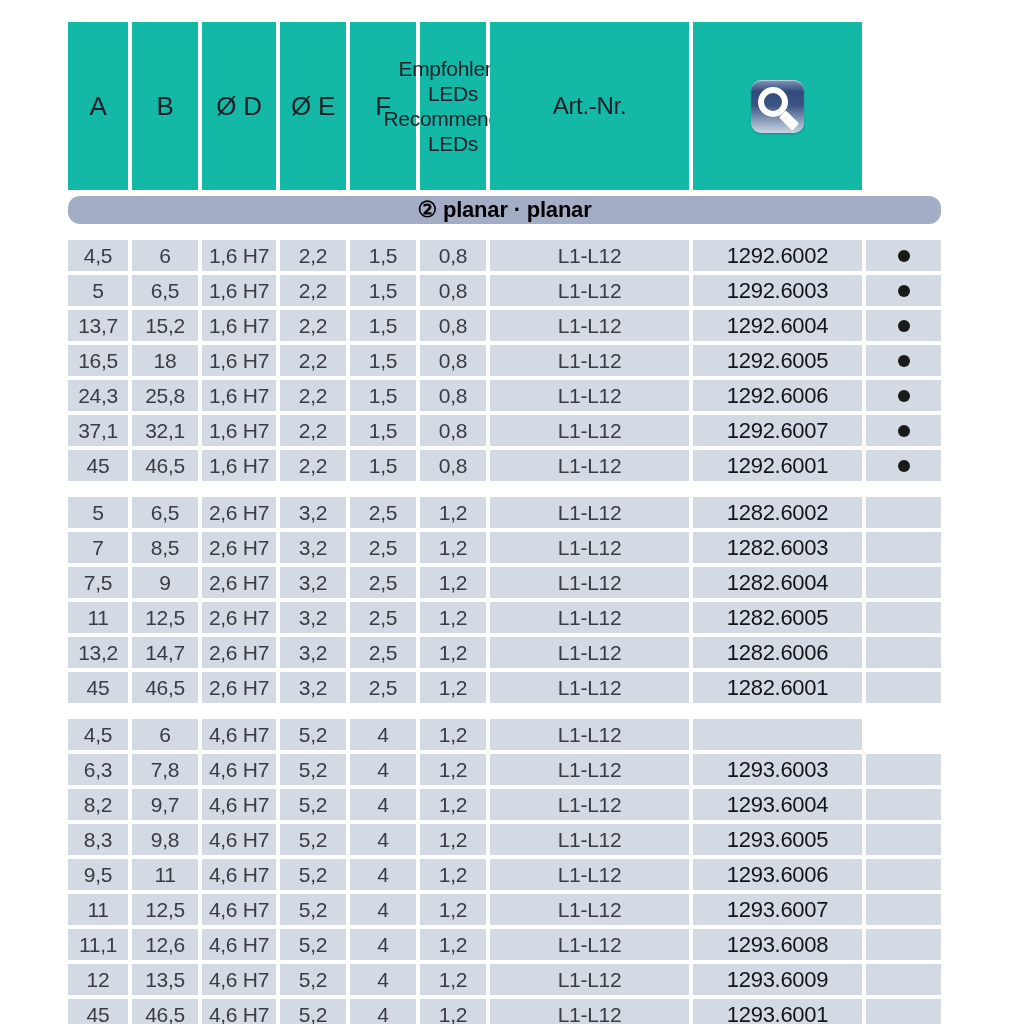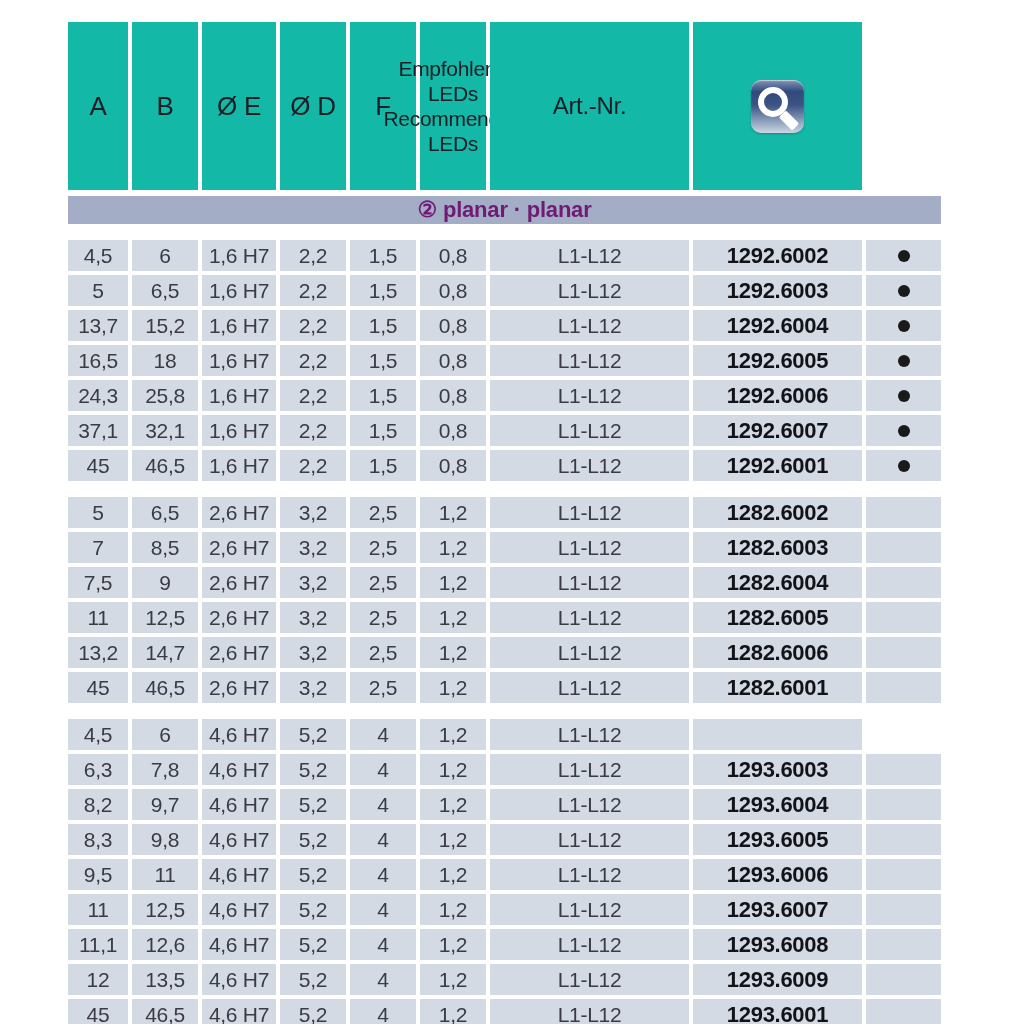--- a/index.html
+++ b/index.html
@@ -54,58 +54,59 @@
     width:10px;height:19px;background:#ffffff;
     transform:rotate(-45deg);
     border-radius:2px;
   }
   
   .section-row{
     background:#a3aec6;
     height:28px;
     margin-bottom:6px;
     display:flex;align-items:center;justify-content:center;
-    color:#701a75;
+    color:#000000;
     font-size:22px;font-weight:700;
     letter-spacing:-0.2px;
+    border-radius:12px;
   }
   
   .row{ margin-bottom:4px; }
   .row .cell{
     background:#d4dae3;
     height:31px;
     display:flex;align-items:center;justify-content:center;
     color:#3a3b43;
     font-size:21px;
     letter-spacing:-0.3px;
   }
   .row .cell.art{
-    font-weight:700;
+    font-weight:400;
     color:#121318;
     font-size:22px;
   }
   .dotcell .dot{
     display:none;
     width:12px;height:12px;border-radius:50%;
     background:#1a1a1a;
   }
   .dotcell.has-dot .dot{ display:block; }
   .group{ margin-top:16px; }
   .group:first-of-type{ margin-top:0; }
 </style>
 </head>
 <body>
 
 <div class="catalog-table">
 
   <div class="grid-row header-row">
     <div class="header-cell">A</div>
     <div class="header-cell">B</div>
+    <div class="header-cell">Ø D</div>
     <div class="header-cell">Ø E</div>
-    <div class="header-cell">Ø D</div>
     <div class="header-cell">F</div>
     <div class="header-cell leds">Empfohlene
 LEDs
 Recommended
 LEDs</div>
     <div class="header-cell artnr">Art.-Nr.</div>
     <div class="header-cell">
       <button class="mag-btn">
         <span class="mag-glass"></span>
         <span class="mag-handle"></span>

